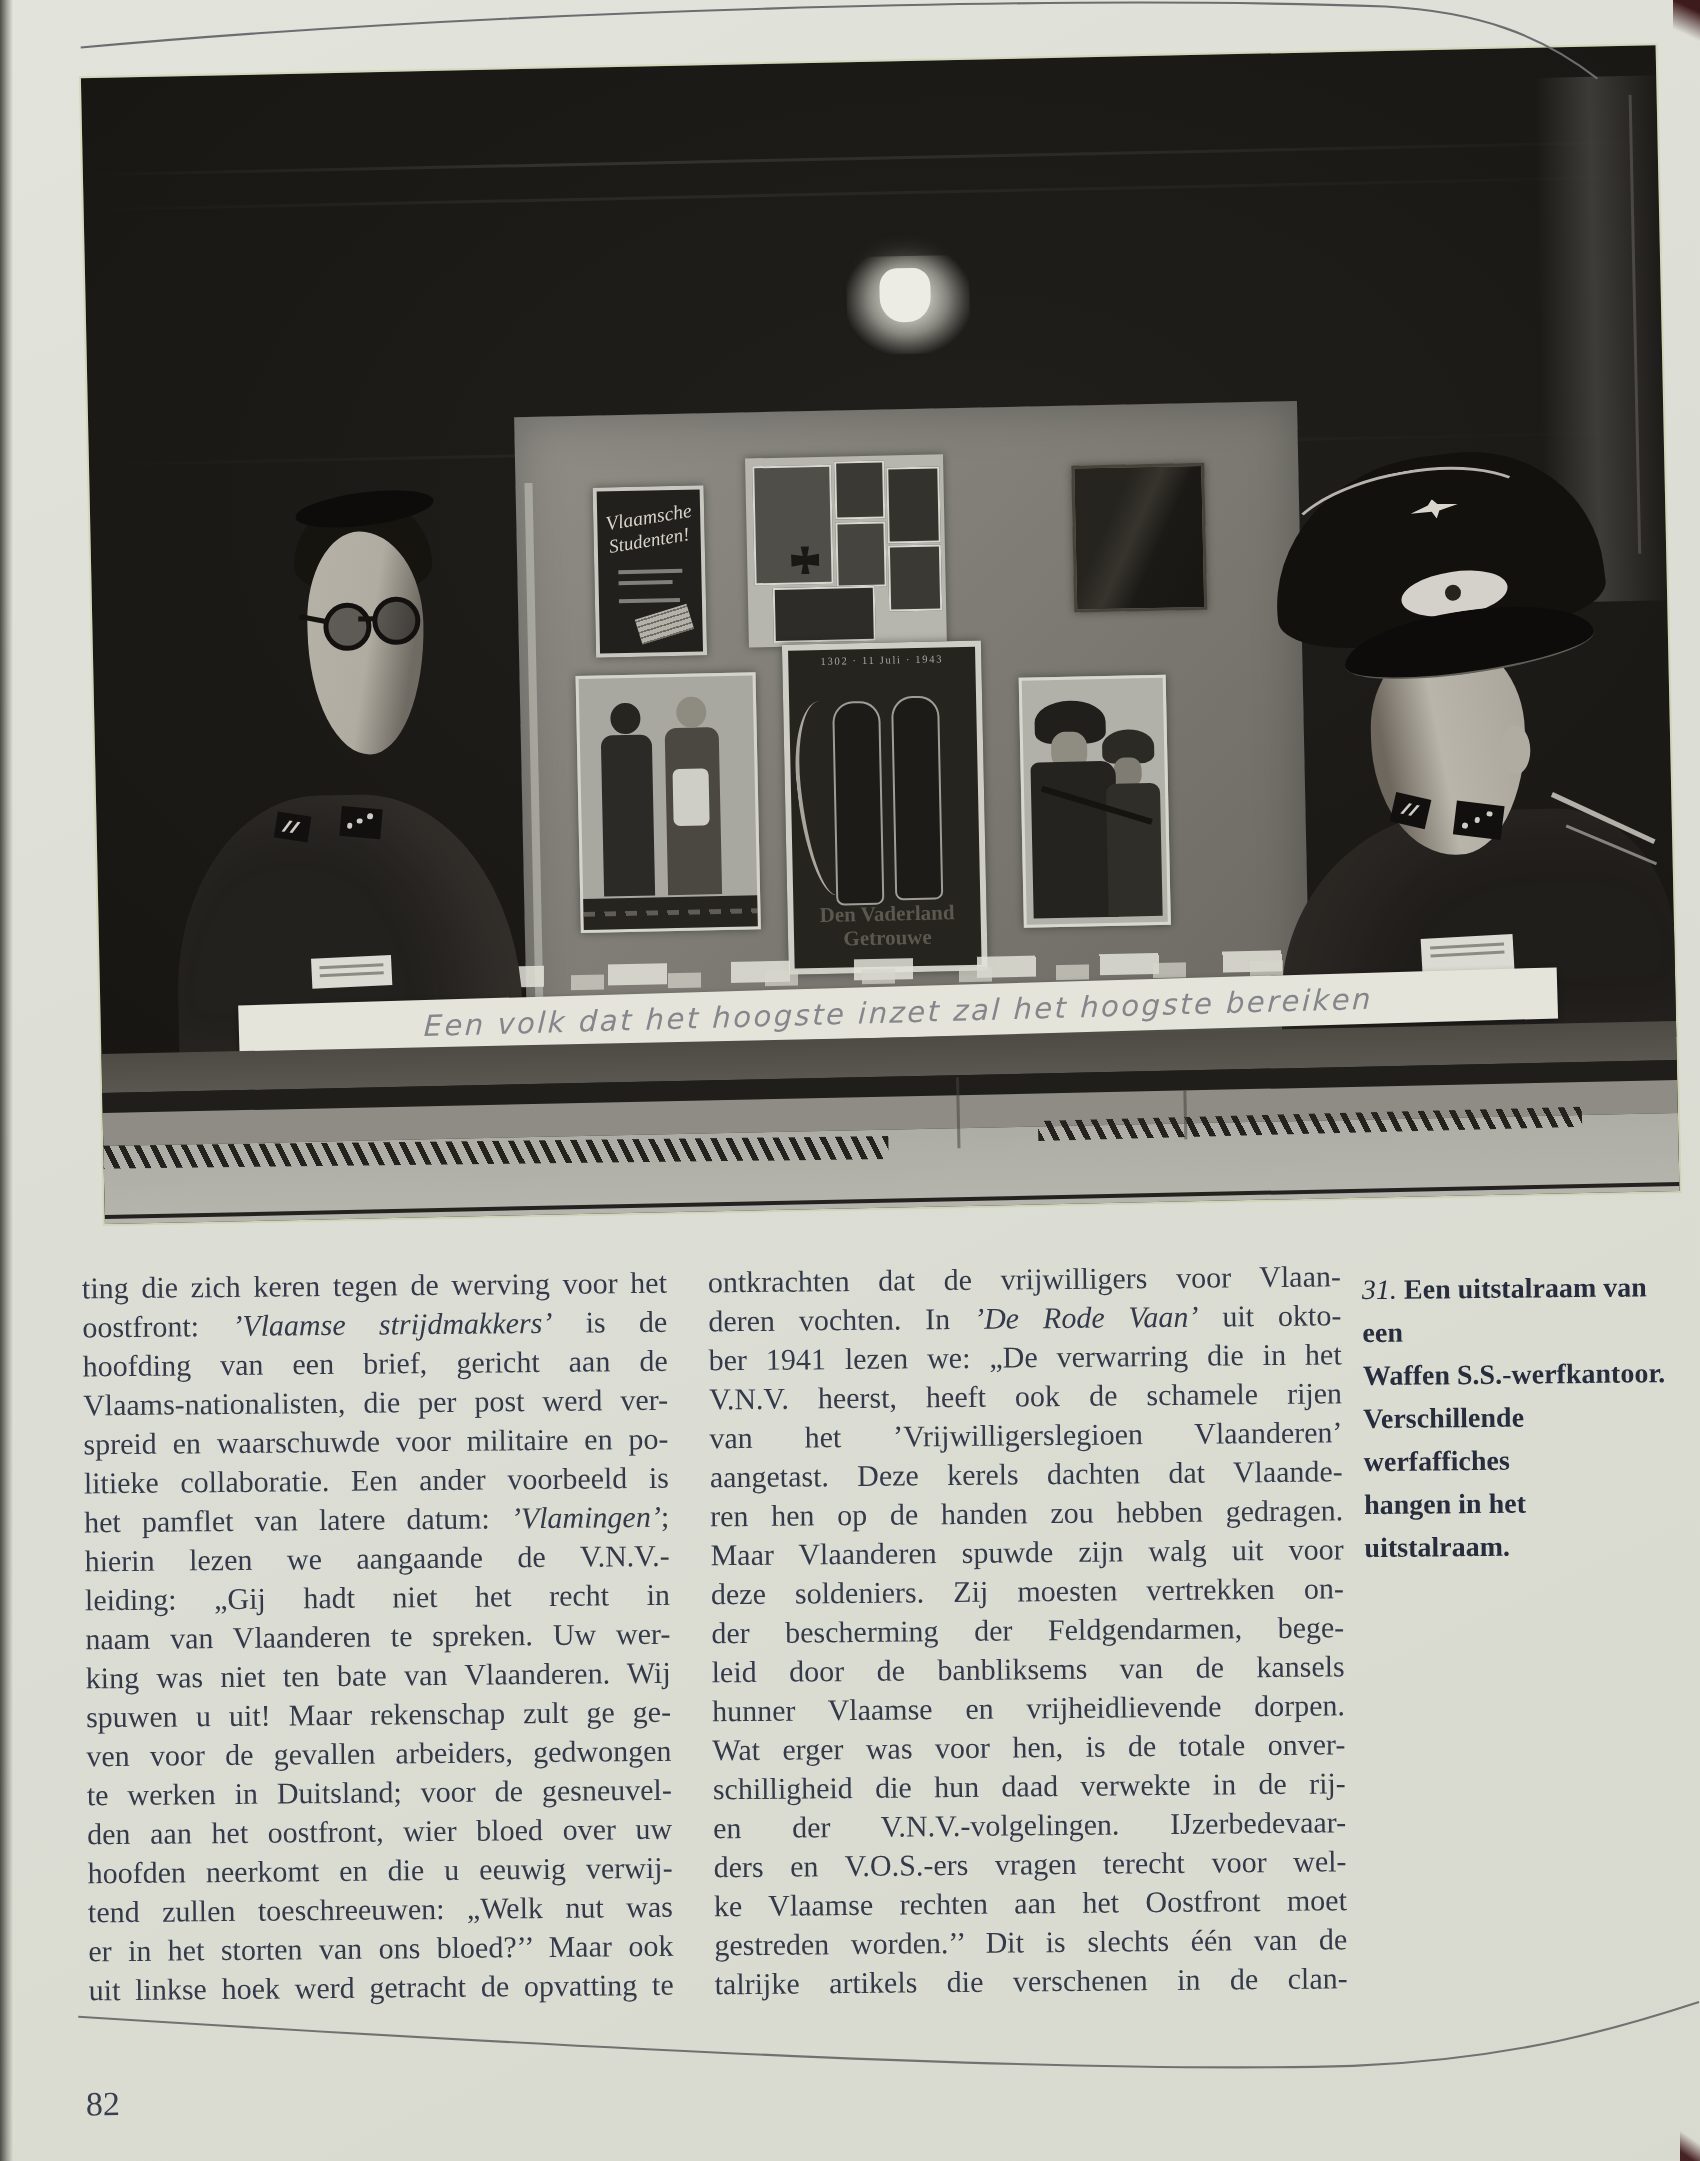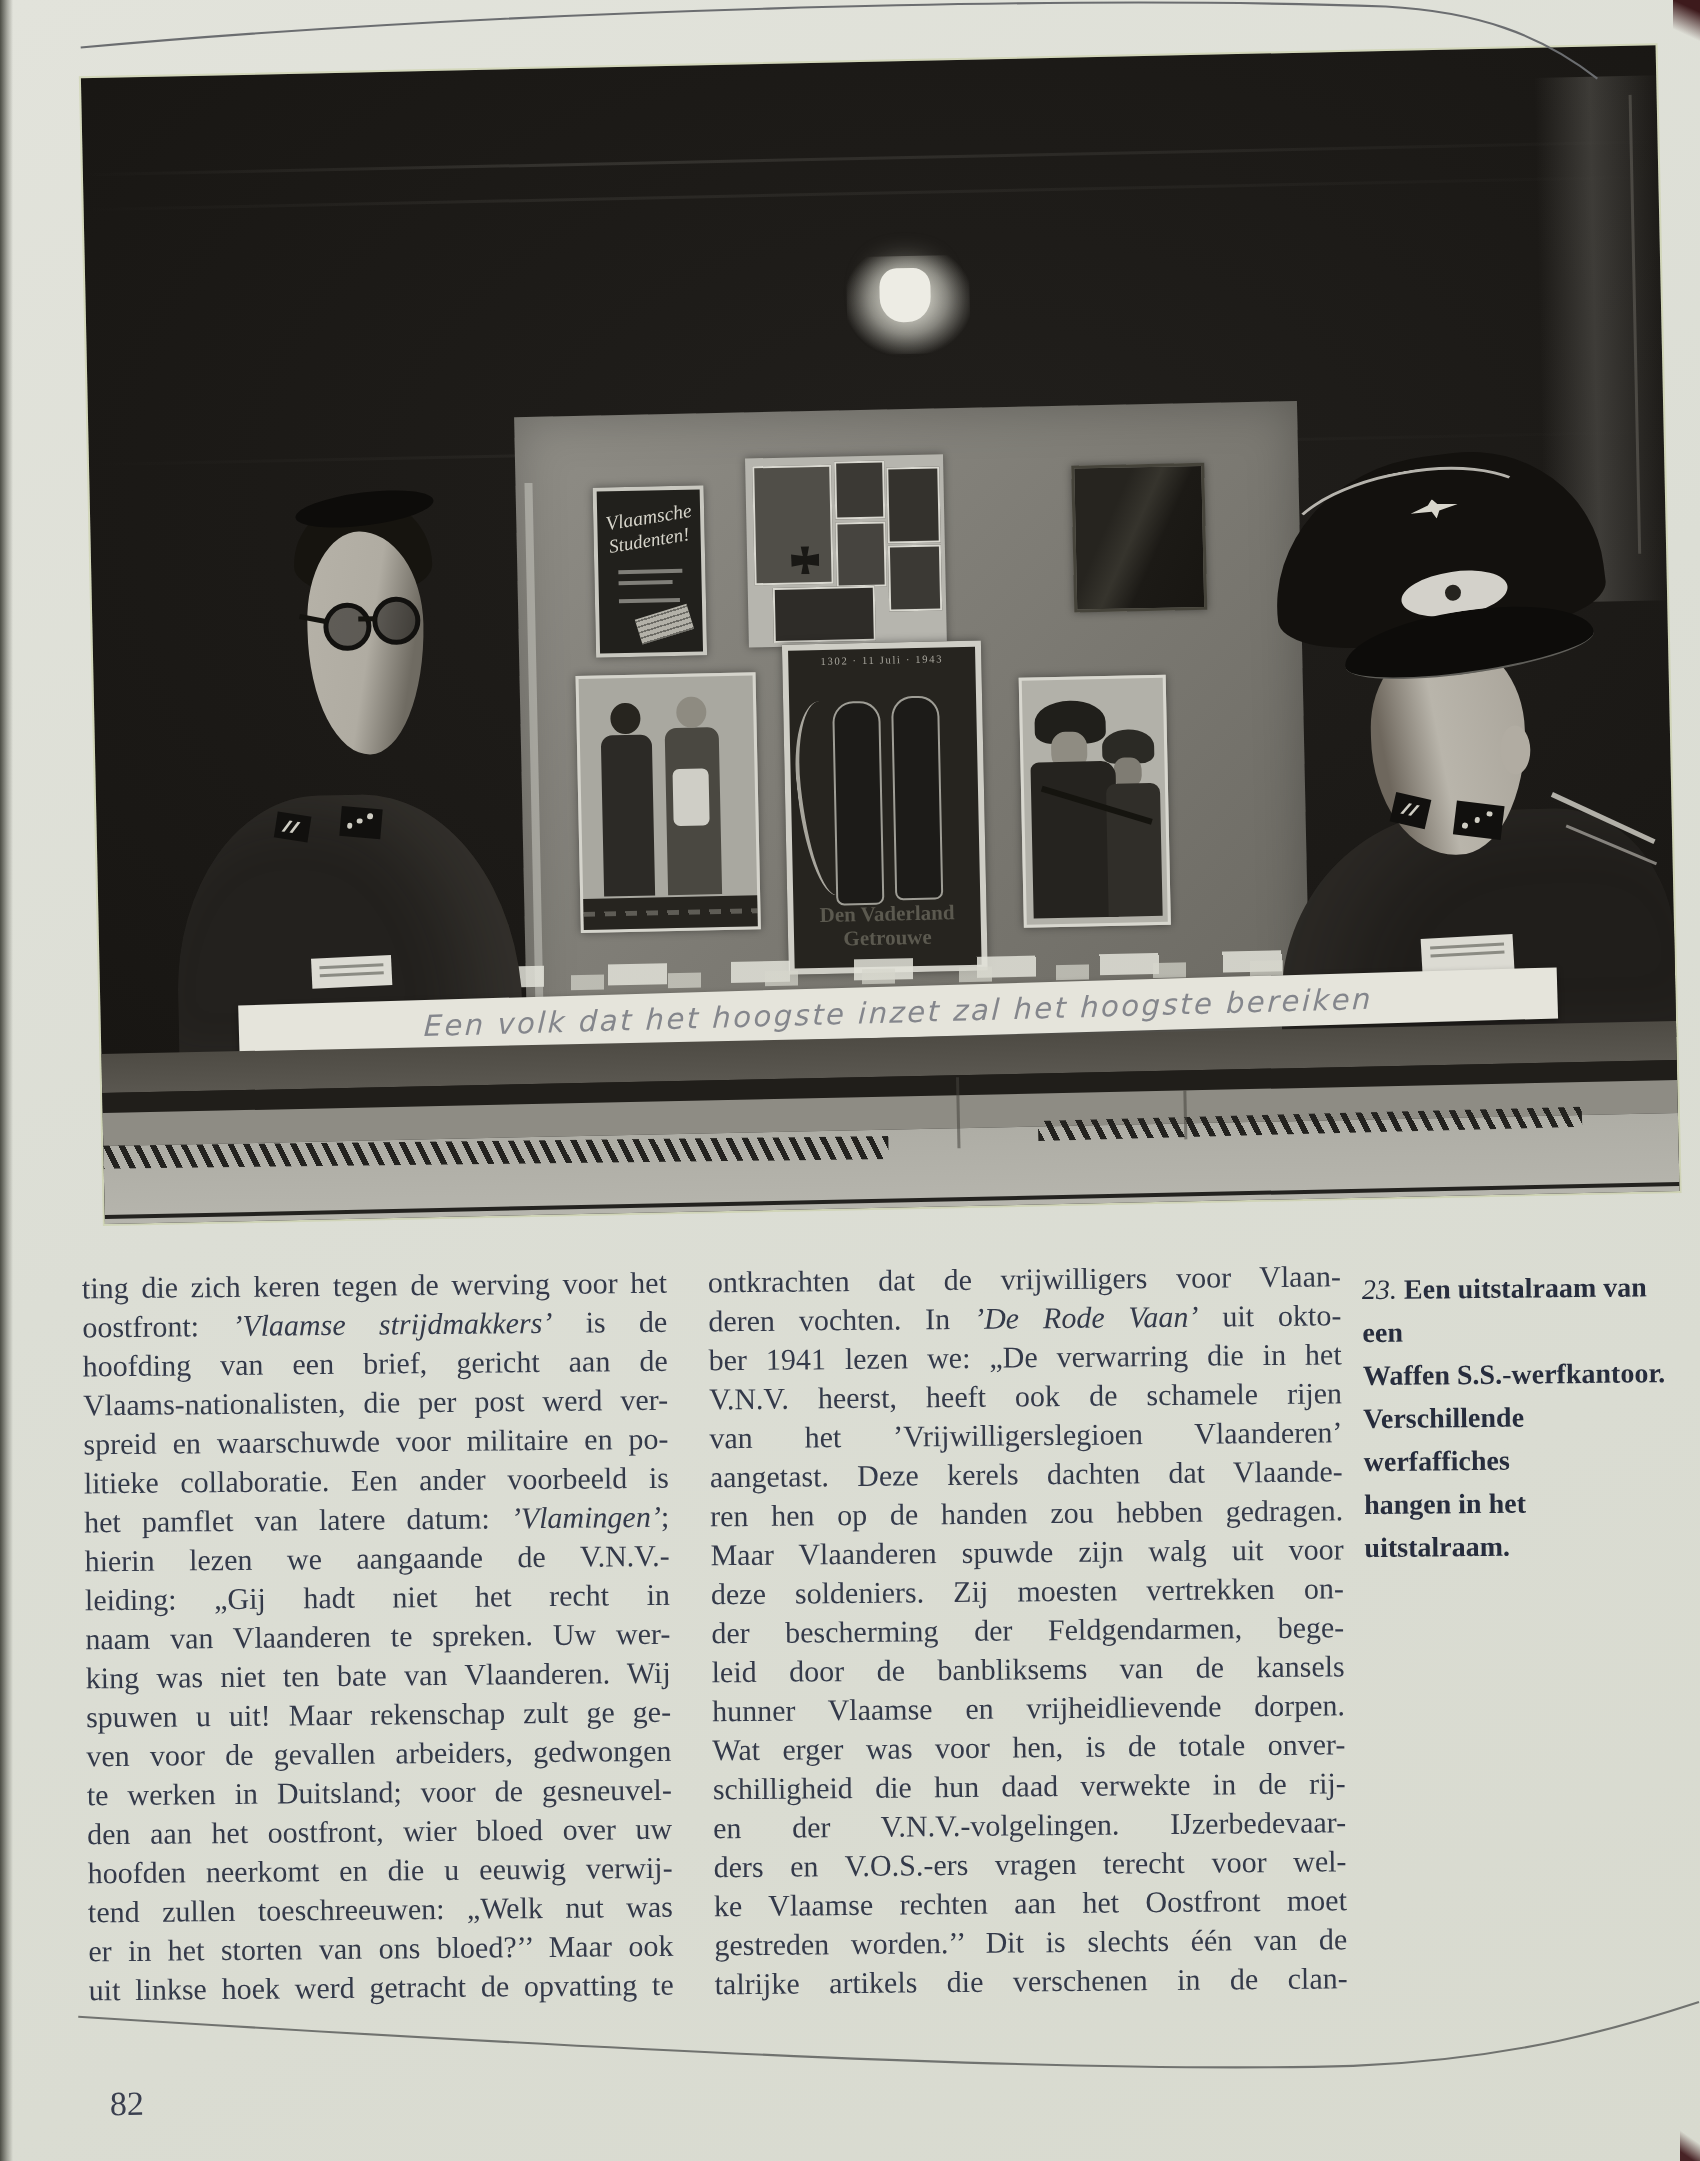--- a/index.html
+++ b/index.html
@@ -158,21 +158,21 @@
   .article{left:80px;top:1261px;width:1263px;height:754px;color:#343a4a;}
   .col{position:absolute;top:0;}
   .col1{left:0;width:585px;}
   .col2{left:626px;width:633px;}
   .tl{font-size:30px;line-height:39px;text-align:justify;text-align-last:justify;white-space:normal;}
   .it{font-style:italic;} .bd{font-weight:bold;}
   
   .caption{left:1360px;top:1273px;width:312px;color:#272d3d;}
   .caption .tl{font-size:28px;line-height:43px;text-align:left;text-align-last:left;}
   
-  .pagenum{left:100px;top:2078px;font-size:34px;color:#3a3f4f;}
+  .pagenum{left:76px;top:2078px;font-size:34px;color:#3a3f4f;}
 </style>
 </head>
 <body>
 
 <div class="abs content-tilt">
 
   <div class="abs photo">
     <div class="abs lamp-glow"></div>
     <div class="abs lamp-core"></div>
     <div class="abs streak s1"></div>
@@ -337,21 +337,21 @@
         <div class="tl"><span>schilligheid die hun daad verwekte in de rij-</span></div>
         <div class="tl"><span>en der V.N.V.-volgelingen. IJzerbedevaar-</span></div>
         <div class="tl"><span>ders en V.O.S.-ers vragen terecht voor wel-</span></div>
         <div class="tl"><span>ke Vlaamse rechten aan het Oostfront moet</span></div>
         <div class="tl"><span>gestreden worden.’’ Dit is slechts één van de</span></div>
         <div class="tl"><span>talrijke artikels die verschenen in de clan-</span></div>
       </div>
   </div>
 
   <div class="abs caption">
-      <div class="tl"><span class="it">23. </span><span class="bd">Een uitstalraam van een</span></div>
+      <div class="tl"><span class="it">31. </span><span class="bd">Een uitstalraam van een</span></div>
       <div class="tl"><span class="bd">Waffen S.S.-werfkantoor.</span></div>
       <div class="tl"><span class="bd">Verschillende werfaffiches</span></div>
       <div class="tl"><span class="bd">hangen in het uitstalraam.</span></div>
     </div>
 
   <div class="abs pagenum">82</div>
 
 </div>
 
 <svg class="abs rules" viewBox="0 0 2074 2636" xmlns="http://www.w3.org/2000/svg">

